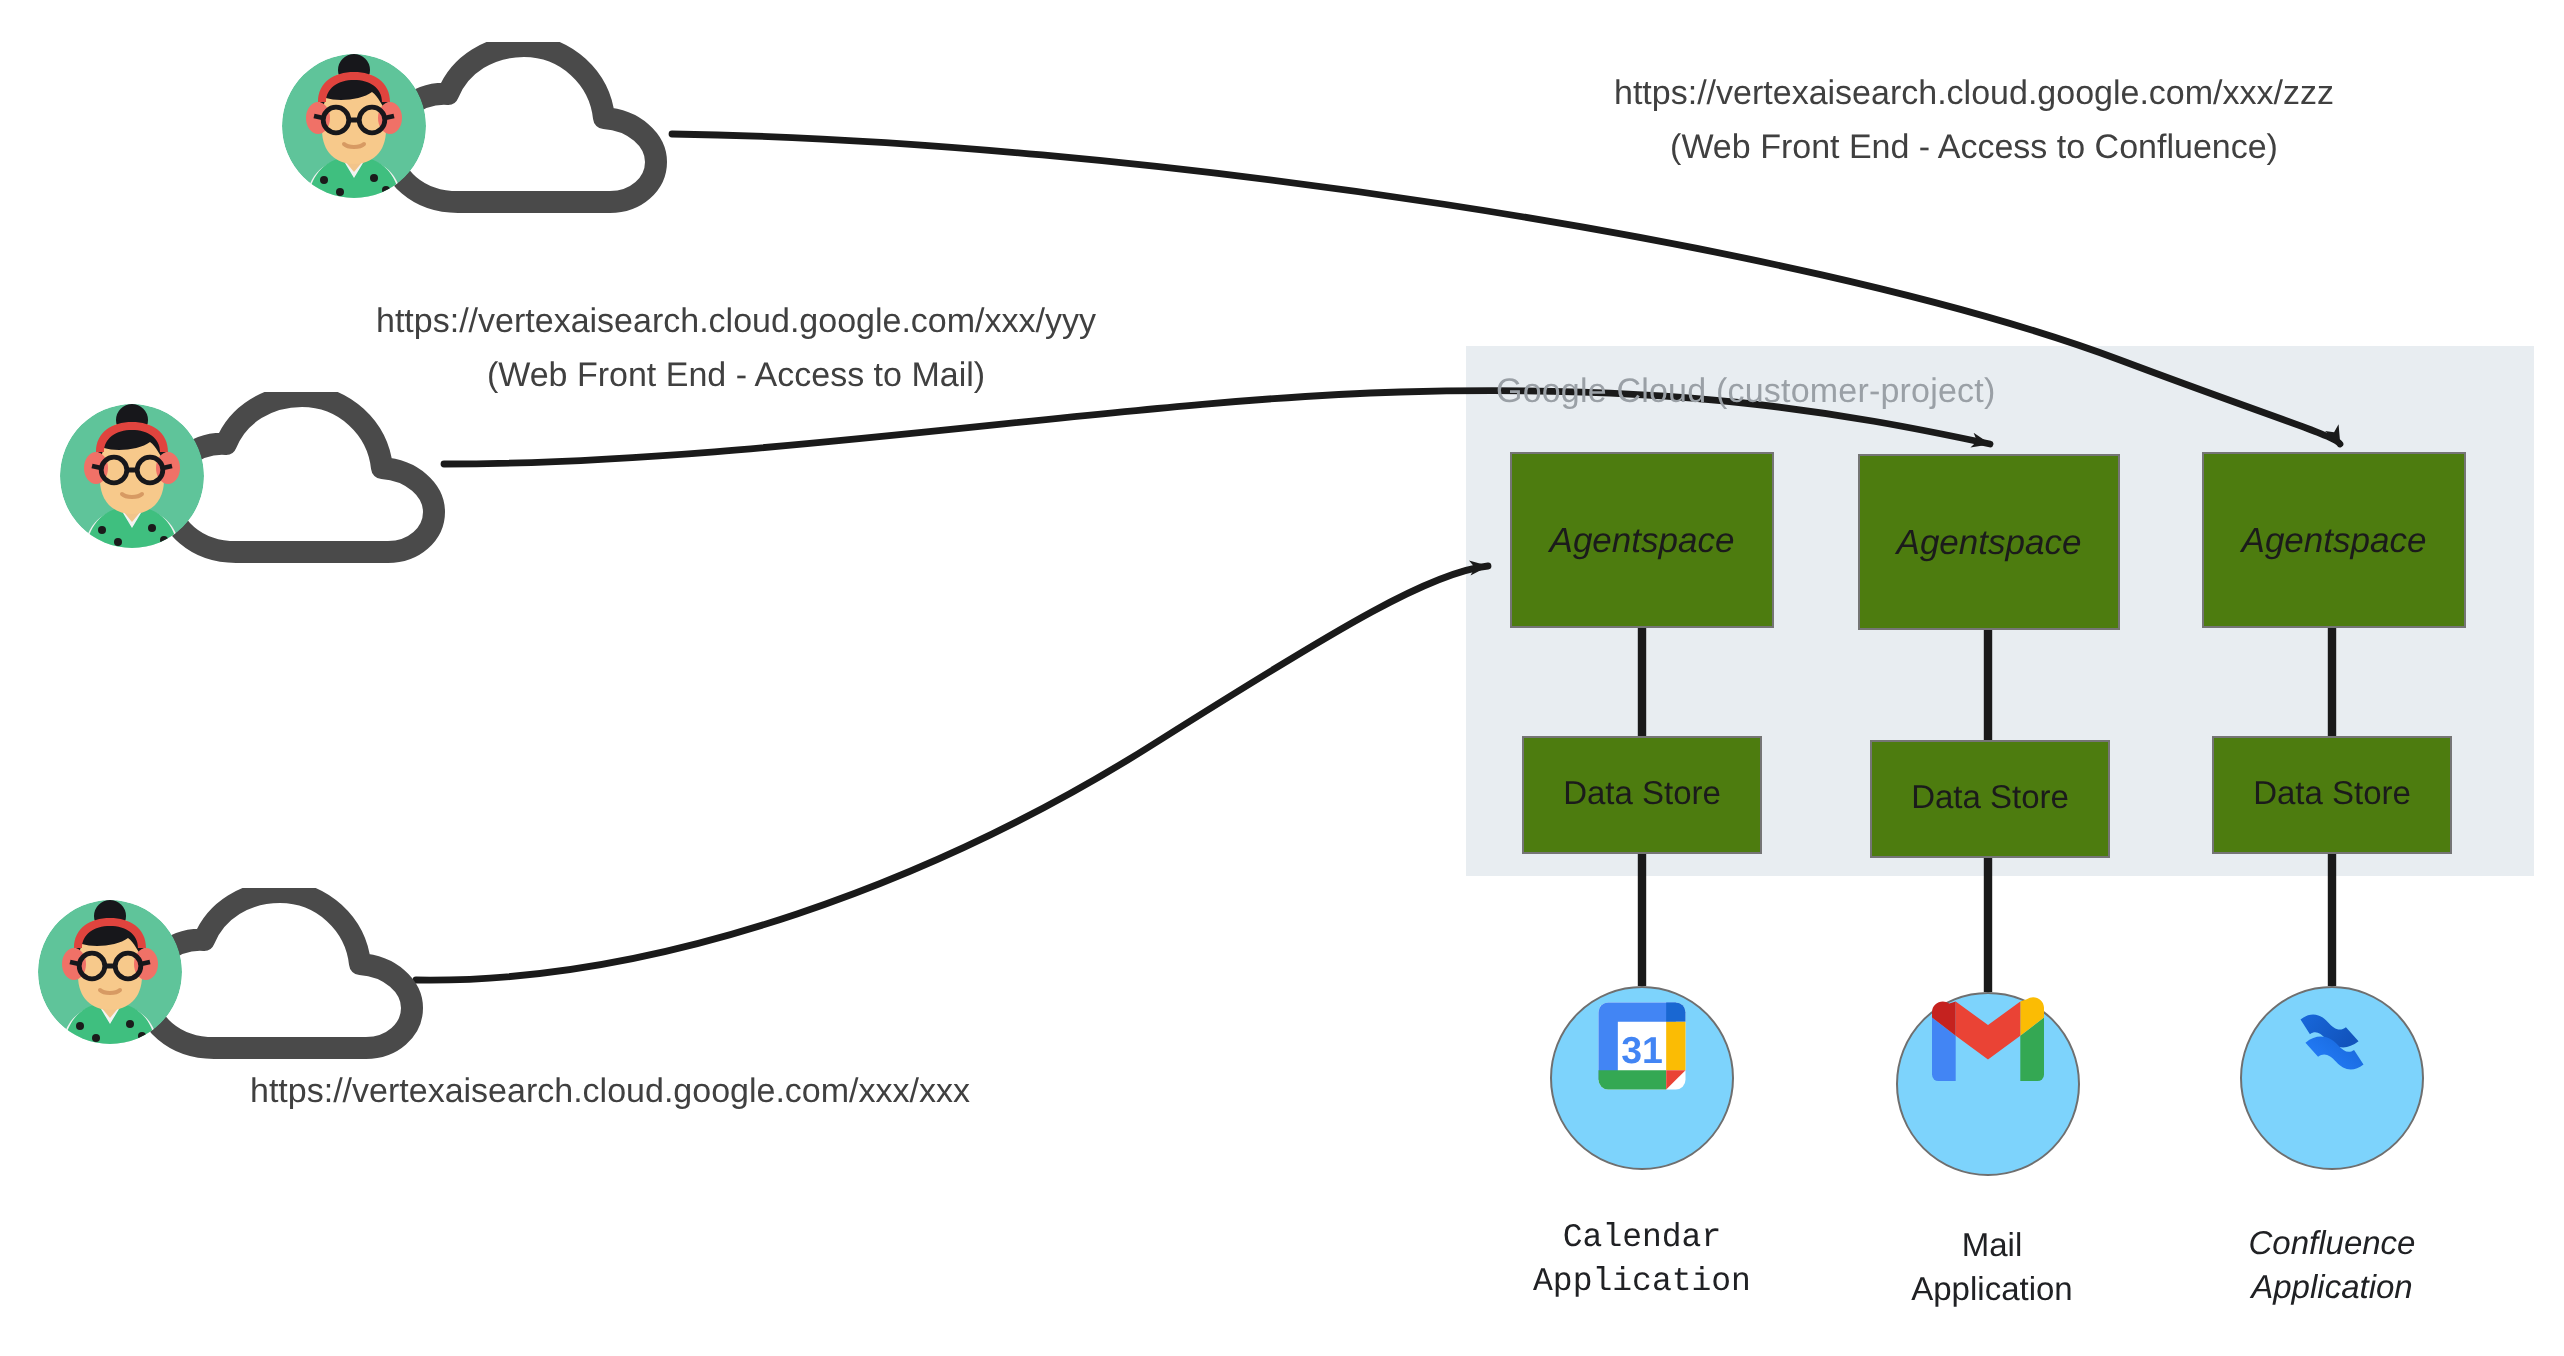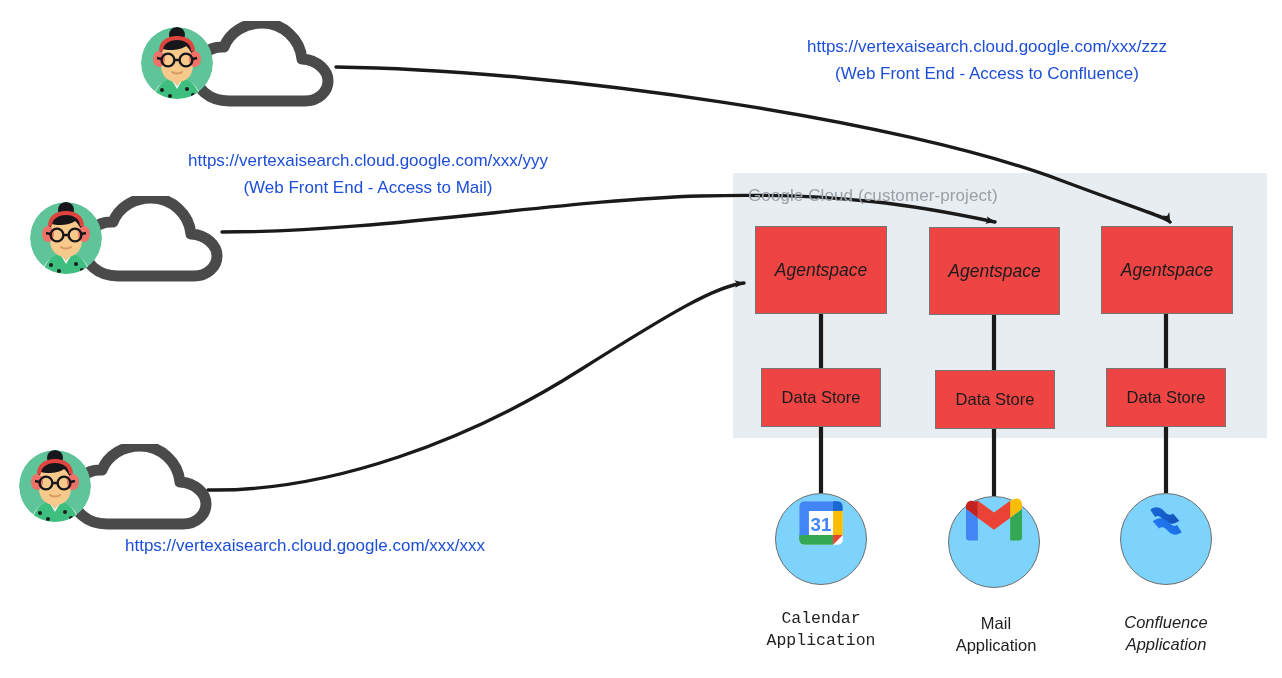--- a/index.html
+++ b/index.html
@@ -44,21 +44,21 @@
     font-size: 17px;
     color: #9aa0a6;
     letter-spacing: .1px;
     white-space: nowrap;
   }
 
   
   .node {
     position: absolute;
     box-sizing: border-box;
-    background: #ef4444;
+    background: #4d7c0f;
     border: 1.6px solid #757575;
     display: flex;
     align-items: center;
     justify-content: center;
     text-align: center;
     font-size: 16.5px;
     color: #1b1b1b;
   }
   .node.agentspace {
     font-style: italic;
@@ -106,21 +106,21 @@
     border-radius: 50%;
     overflow: hidden;
   }
 
   
   .endpoint-label {
     position: absolute;
     text-align: center;
     font-size: 17px;
     line-height: 1.58;
-    color: #1d4ed8;
+    color: #404040;
     white-space: nowrap;
   }
 </style>
 </head>
 <body>
 
 <div id="canvas">
 
   <div class="cloud-panel"></div>
 

